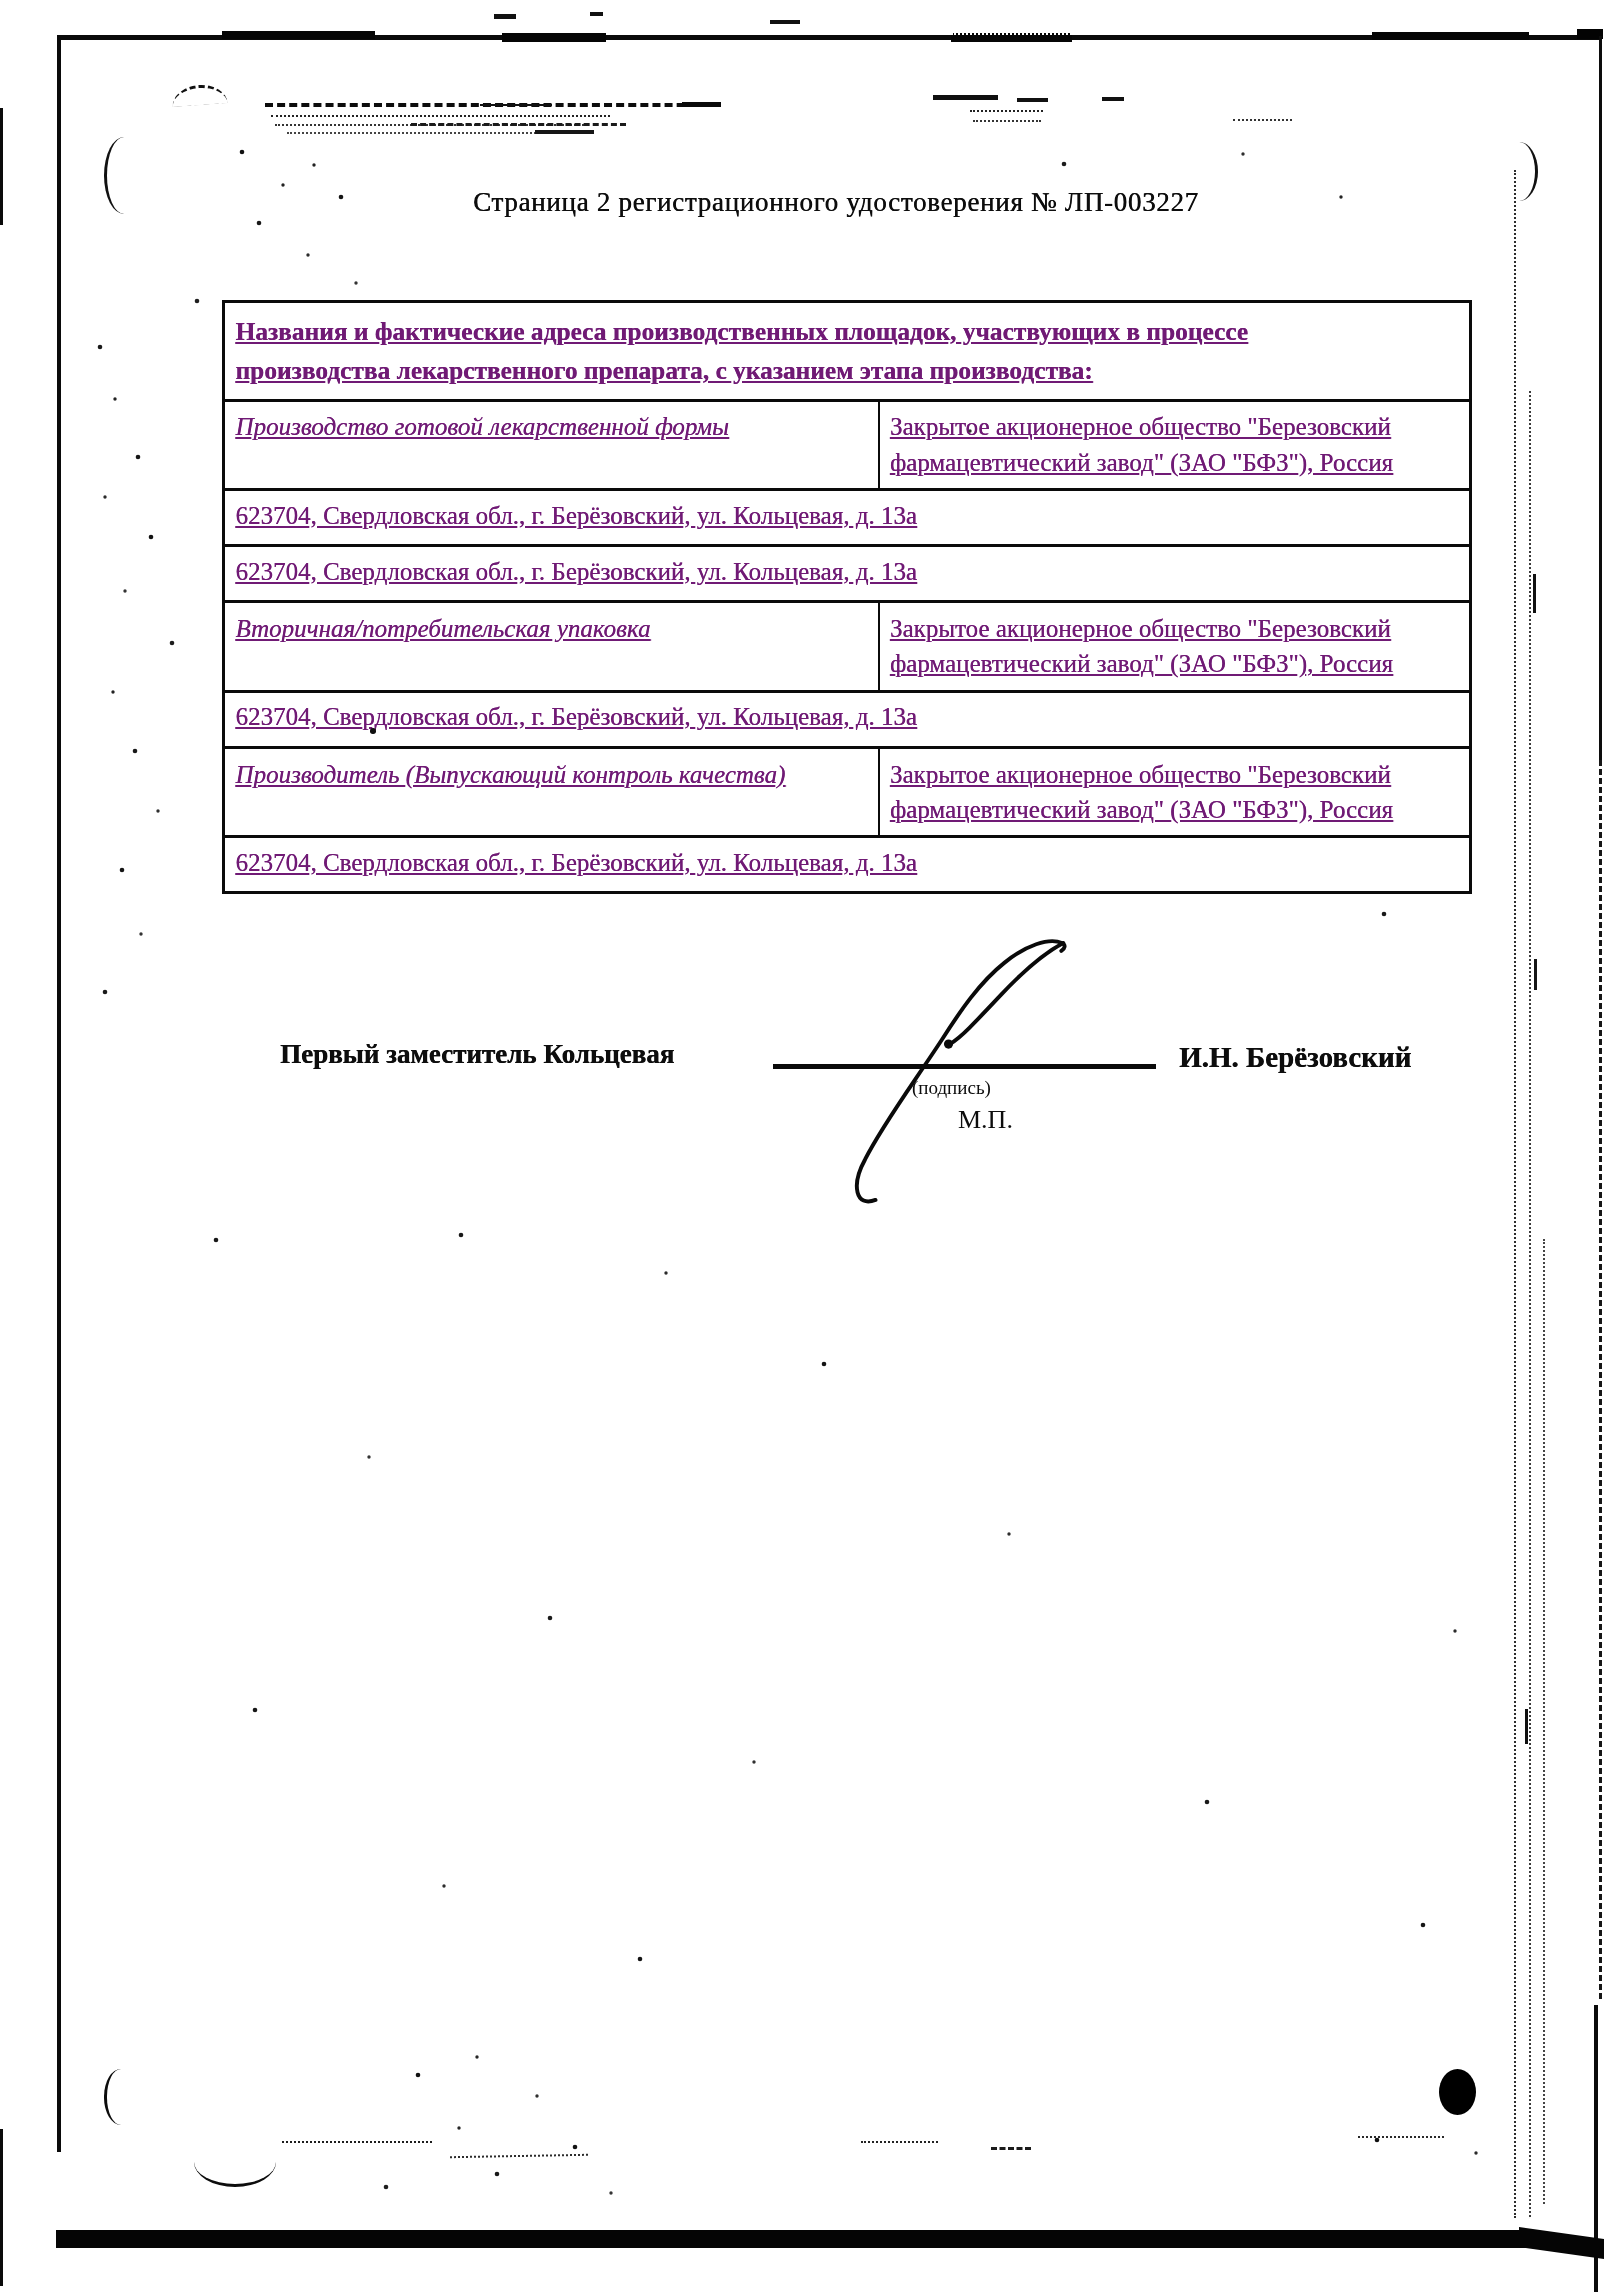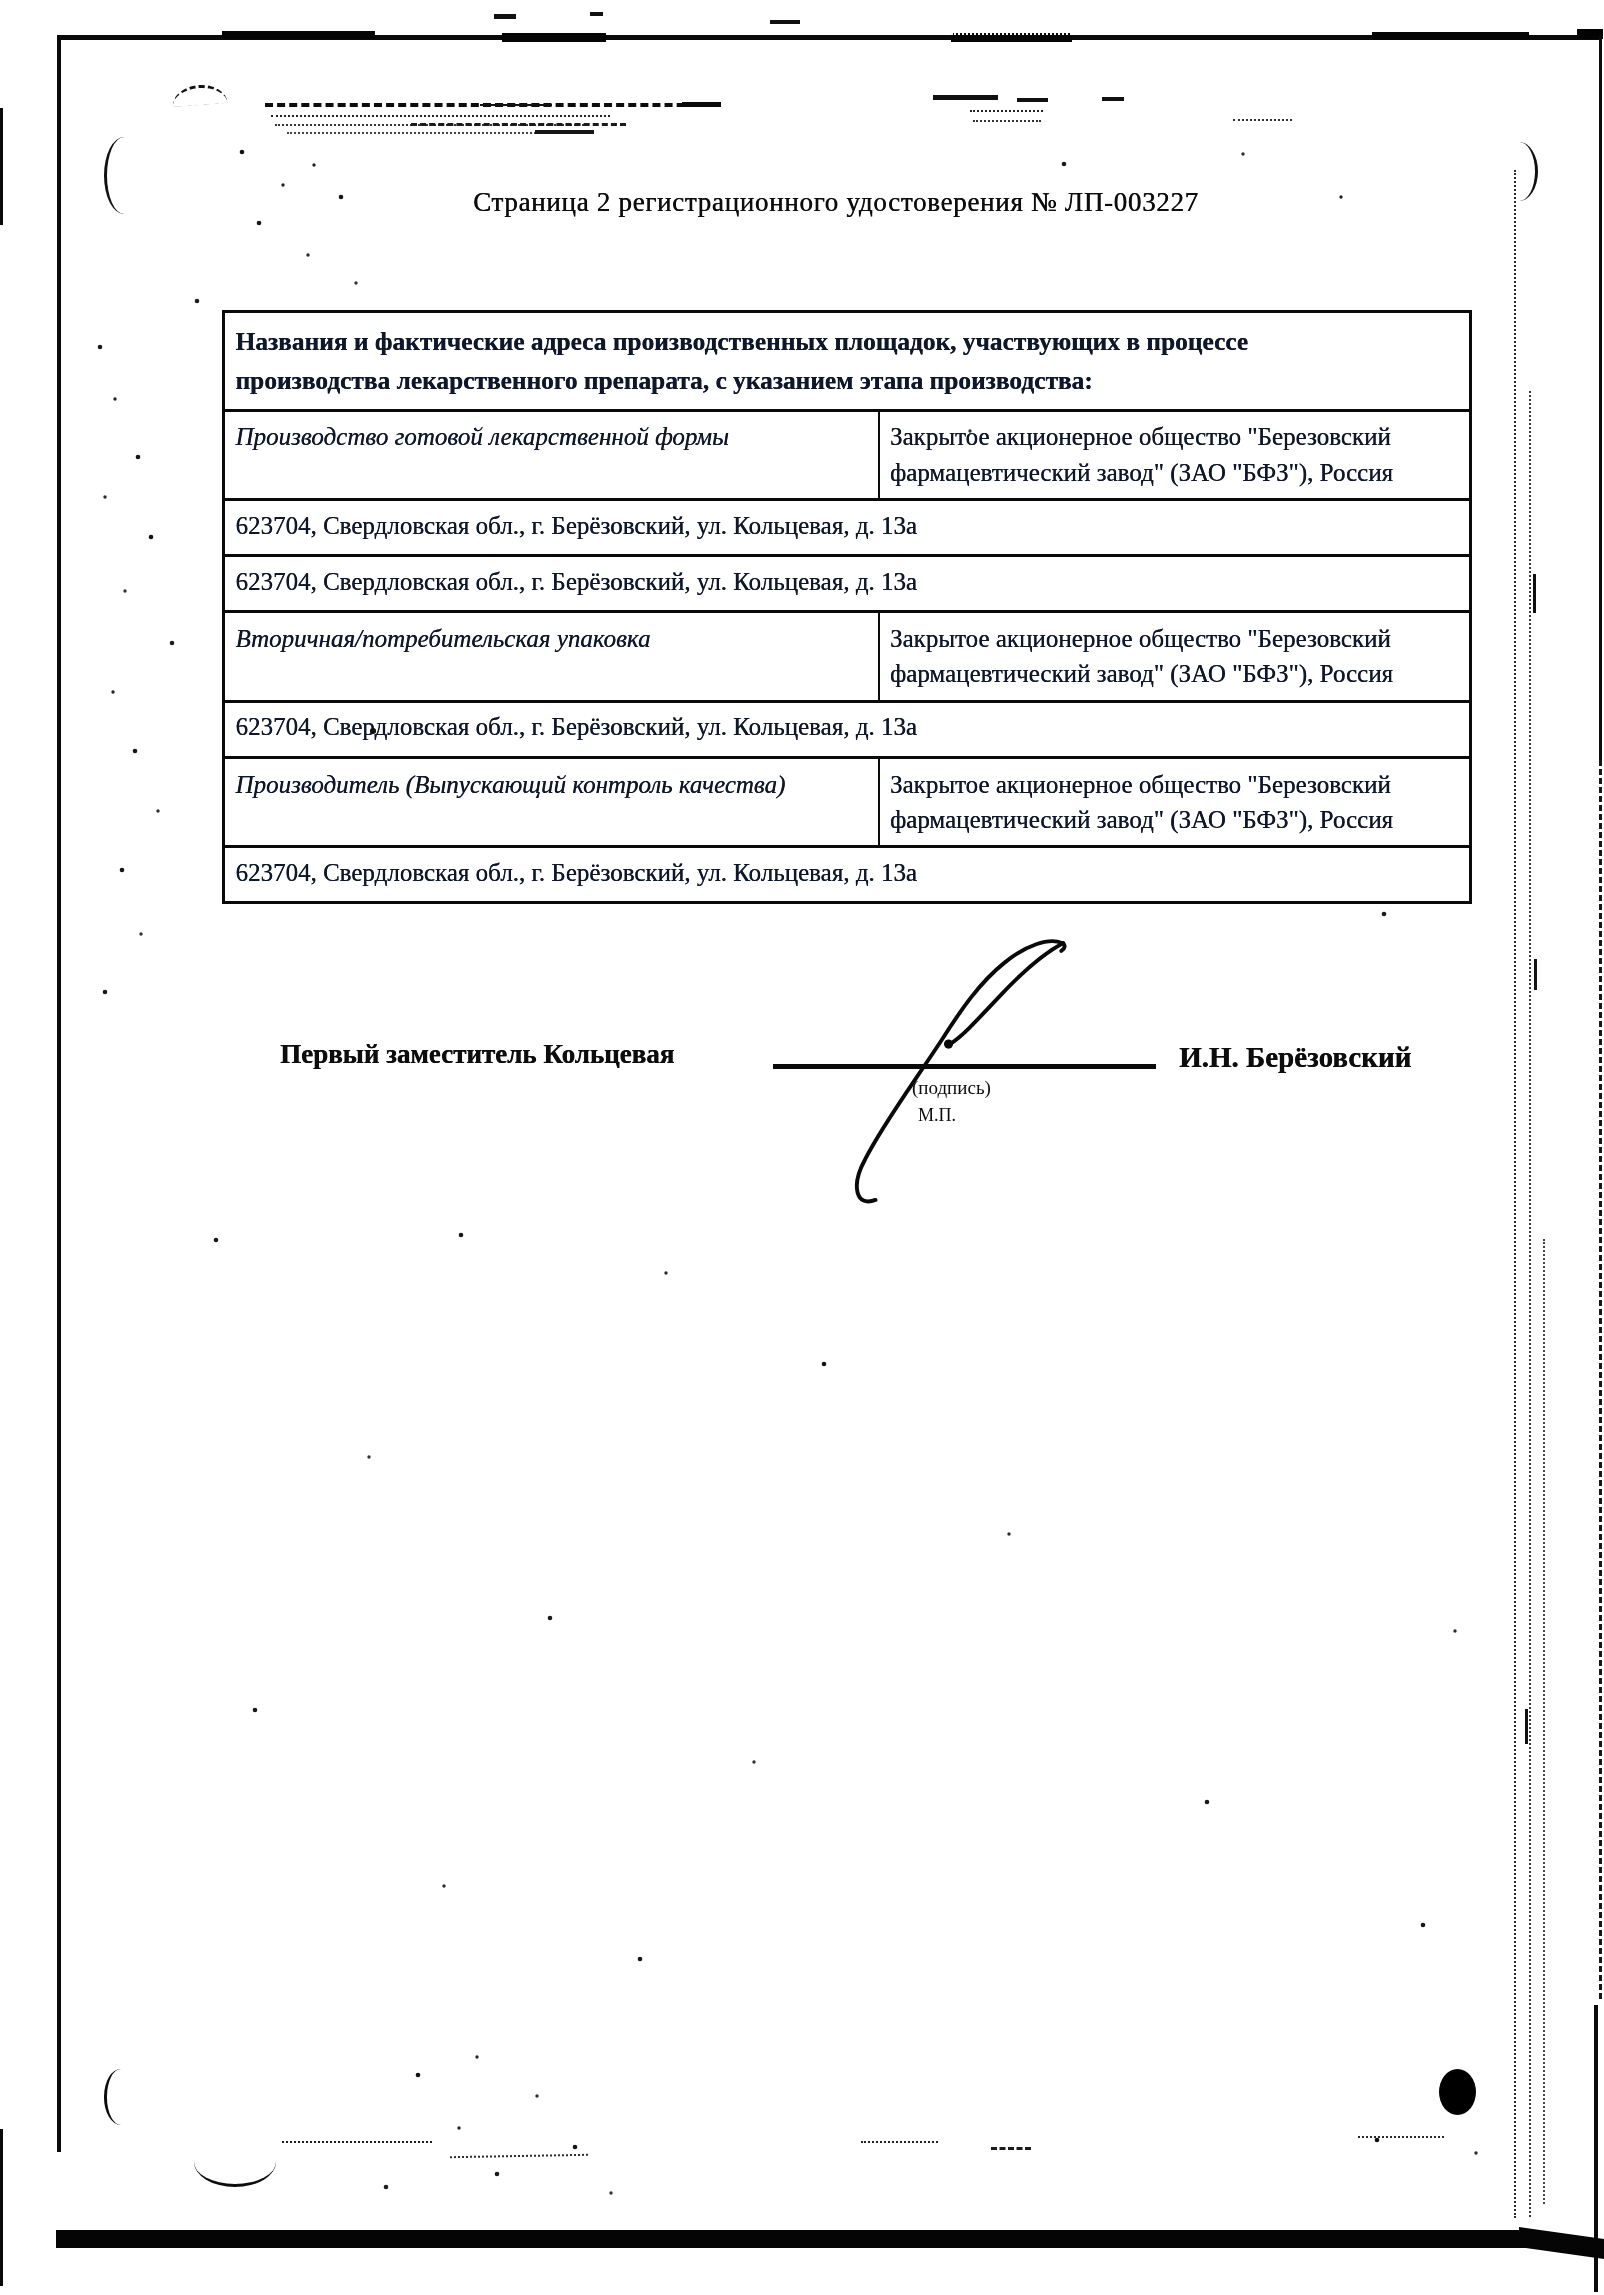--- a/index.html
+++ b/index.html
@@ -32,23 +32,23 @@
 
   
   .page-header{
     left:473px;top:187px;width:750px;
     font-size:27px;letter-spacing:0.7px;white-space:nowrap;
     text-shadow:0.4px 0 0 currentColor;
   }
 
   
   table.reg-table{
-    position:absolute;left:222px;top:310px;width:1248px;
+    position:absolute;left:222px;top:300px;width:1248px;
     border-collapse:collapse;table-layout:fixed;
-    font-size:25px;color:#0f172a;
+    font-size:25px;color:#701a75;text-decoration:underline;
   }
   .reg-table td{
     border:2.6px solid #0b0b0b;
     vertical-align:top;
     padding:7.8px 10.4px;
     line-height:1.42;
     box-sizing:border-box;
     text-shadow:0.3px 0 0 currentColor;
     overflow:hidden;
   }
@@ -62,21 +62,21 @@
   .reg-table tr.stage-row td{border-bottom:3.9px solid #0a0a0a;border-top:none;}
   .reg-table td.stage{font-style:italic;}
   .reg-table td.addr{border-bottom:3.9px solid #0a0a0a;padding-top:6.5px;padding-bottom:11px;}
   .h-s0{height:70px;} .h-s1{height:76px;} .h-s2{height:80px;} .h-s3{height:80px;}
   .h-a0{height:42px;}  .h-a1{height:42px;}  .h-a2{height:40px;}  .h-a3{height:49px;}
 
   
   .sig-label{left:280px;top:1039px;font-size:27px;font-weight:bold;white-space:nowrap;text-shadow:0.4px 0 0 currentColor;}
   .sig-line{left:773px;top:1064px;width:383px;height:4.6px;background:#0a0a0a;}
   .sig-caption{left:912px;top:1077px;font-size:19px;white-space:nowrap;}
-  .sig-mp{left:918px;top:1105px;font-size:18px;white-space:nowrap;}
+  .sig-mp{left:958px;top:1105px;font-size:26px;white-space:nowrap;}
   .sig-name{left:1179px;top:1041px;font-size:29px;font-weight:bold;white-space:nowrap;text-shadow:0.4px 0 0 currentColor;}
   .sig-svg{left:835px;top:900px;}
 
   
   .bottom-bar{left:56px;top:2230px;width:1471px;height:17.6px;background:#050505;}
   .bottom-bar-taper{left:1519px;top:2233px;width:85px;height:19.6px;background:#050505;transform:skewY(8deg);}
   .black-dot{left:1439px;top:2069px;width:37px;height:46px;background:#000;border-radius:50%;}
 
   
   .n-dash-arc{left:172px;top:85px;width:55px;height:17px;border-top:3.9px dashed #111;border-radius:50% 50% 0 0/100% 100% 0 0;transform:rotate(-4deg);}

